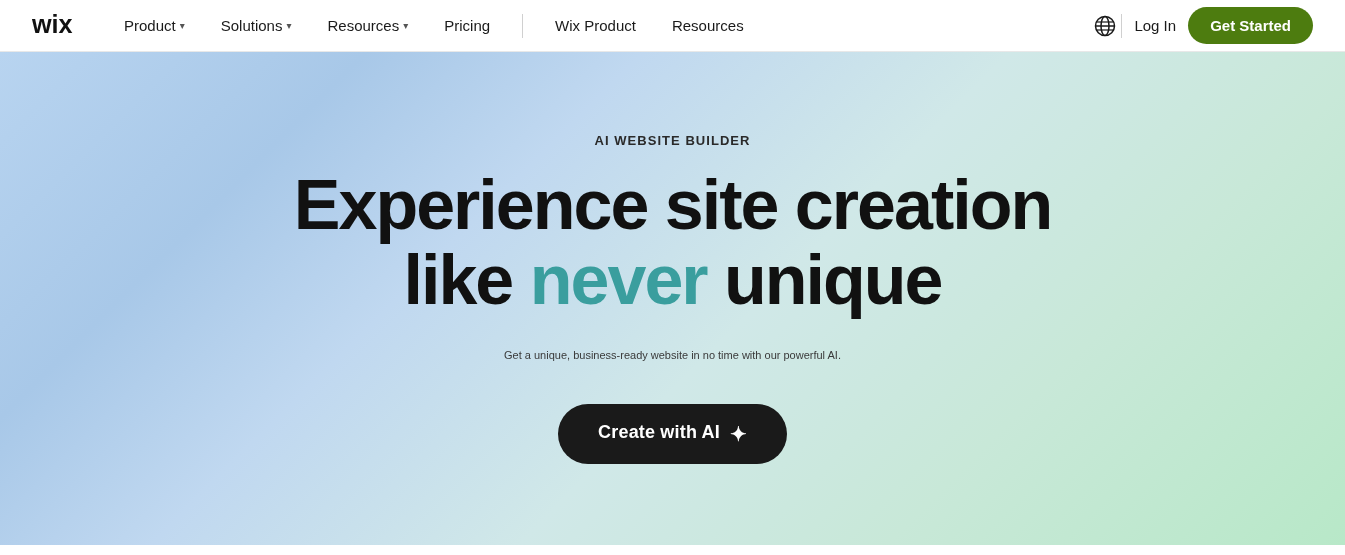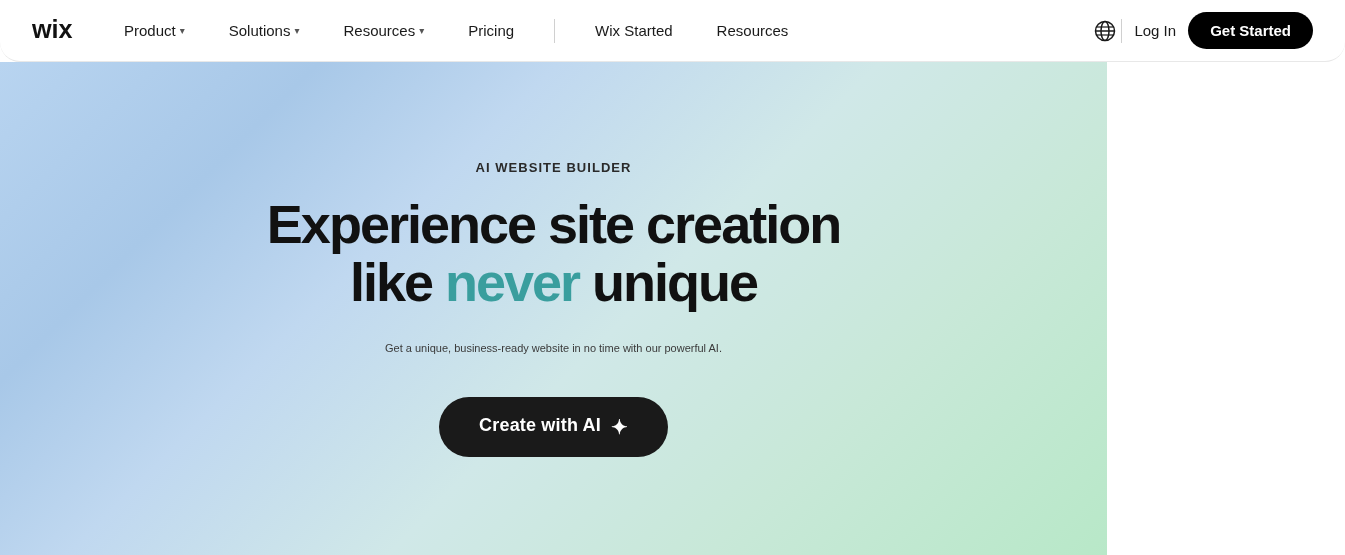--- a/index.html
+++ b/index.html
@@ -12,43 +12,42 @@
       font-family: -apple-system, BlinkMacSystemFont, 'Segoe UI', Helvetica, Arial, sans-serif;
       width: 1345px;
       height: 555px;
       overflow: hidden;
     }
 
     
     .navbar {
       display: flex;
       align-items: center;
-      height: 62px;
+      height: 52px;
       background: #ffffff;
       padding: 0 32px;
       border-bottom: 1px solid #e8e8e8;
       position: relative;
       z-index: 10;
-      border-radius: 20px;
     }
 
     .navbar-logo {
       margin-right: 32px;
       flex-shrink: 0;
     }
 
     .logo-svg {
       width: 48px;
       height: 28px;
     }
 
     .navbar-nav {
       display: flex;
       align-items: center;
-      gap: 20px;
+      gap: 12px;
       flex: 1;
     }
 
     .nav-item {
       display: flex;
       align-items: center;
       gap: 4px;
       padding: 8px 12px;
       font-size: 15px;
       font-weight: 500;
@@ -96,34 +95,34 @@
     .login-btn {
       font-size: 15px;
       font-weight: 500;
       color: #1a1a1a;
       cursor: pointer;
       padding: 6px 12px;
       text-decoration: none;
     }
 
     .get-started-btn {
-      background: #000000;
+      background: #4d7c0f;
       color: #ffffff;
       font-size: 15px;
       font-weight: 600;
       padding: 10px 22px;
       border-radius: 24px;
       border: none;
       cursor: pointer;
       white-space: nowrap;
     }
 
     
     .hero {
-      width: 1107px;
+      width: 1345px;
       height: 493px;
       background: linear-gradient(135deg, #b8d4f0 0%, #a8c8e8 20%, #c0d8f0 35%, #d0e8e8 55%, #c8e8d8 75%, #b8e8c8 100%);
       display: flex;
       flex-direction: column;
       align-items: center;
       justify-content: center;
       text-align: center;
       padding: 40px 20px;
       position: relative;
     }
@@ -131,21 +130,21 @@
     .hero-eyebrow {
       font-size: 13px;
       font-weight: 600;
       letter-spacing: 0.08em;
       color: #2a2a2a;
       margin-bottom: 20px;
       text-transform: uppercase;
     }
 
     .hero-headline {
-      font-size: 54px;
+      font-size: 70px;
       font-weight: 800;
       line-height: 1.08;
       color: #111111;
       letter-spacing: -2px;
       margin-bottom: 28px;
       max-width: 1100px;
     }
 
     .hero-headline .highlight {
       color: #3a9e9e;
@@ -199,21 +198,21 @@
     </a>
     <a class="nav-item">
       <span>Resources</span>
       <span class="chevron-icon">▾</span>
     </a>
     <a class="nav-item">
       <span>Pricing</span>
     </a>
     <div class="nav-divider"></div>
     <a class="nav-item">
-      <span>Wix Started</span>
+      <span>Wix Product</span>
     </a>
     <a class="nav-item">
       <span>Resources</span>
     </a>
   </div>
 
   <div class="navbar-right">
     <div class="globe-btn">
       <svg width="22" height="22" viewBox="0 0 22 22" fill="none" xmlns="http://www.w3.org/2000/svg">
         <circle cx="11" cy="11" r="9.5" stroke="#1a1a1a" stroke-width="1.5"></circle>

